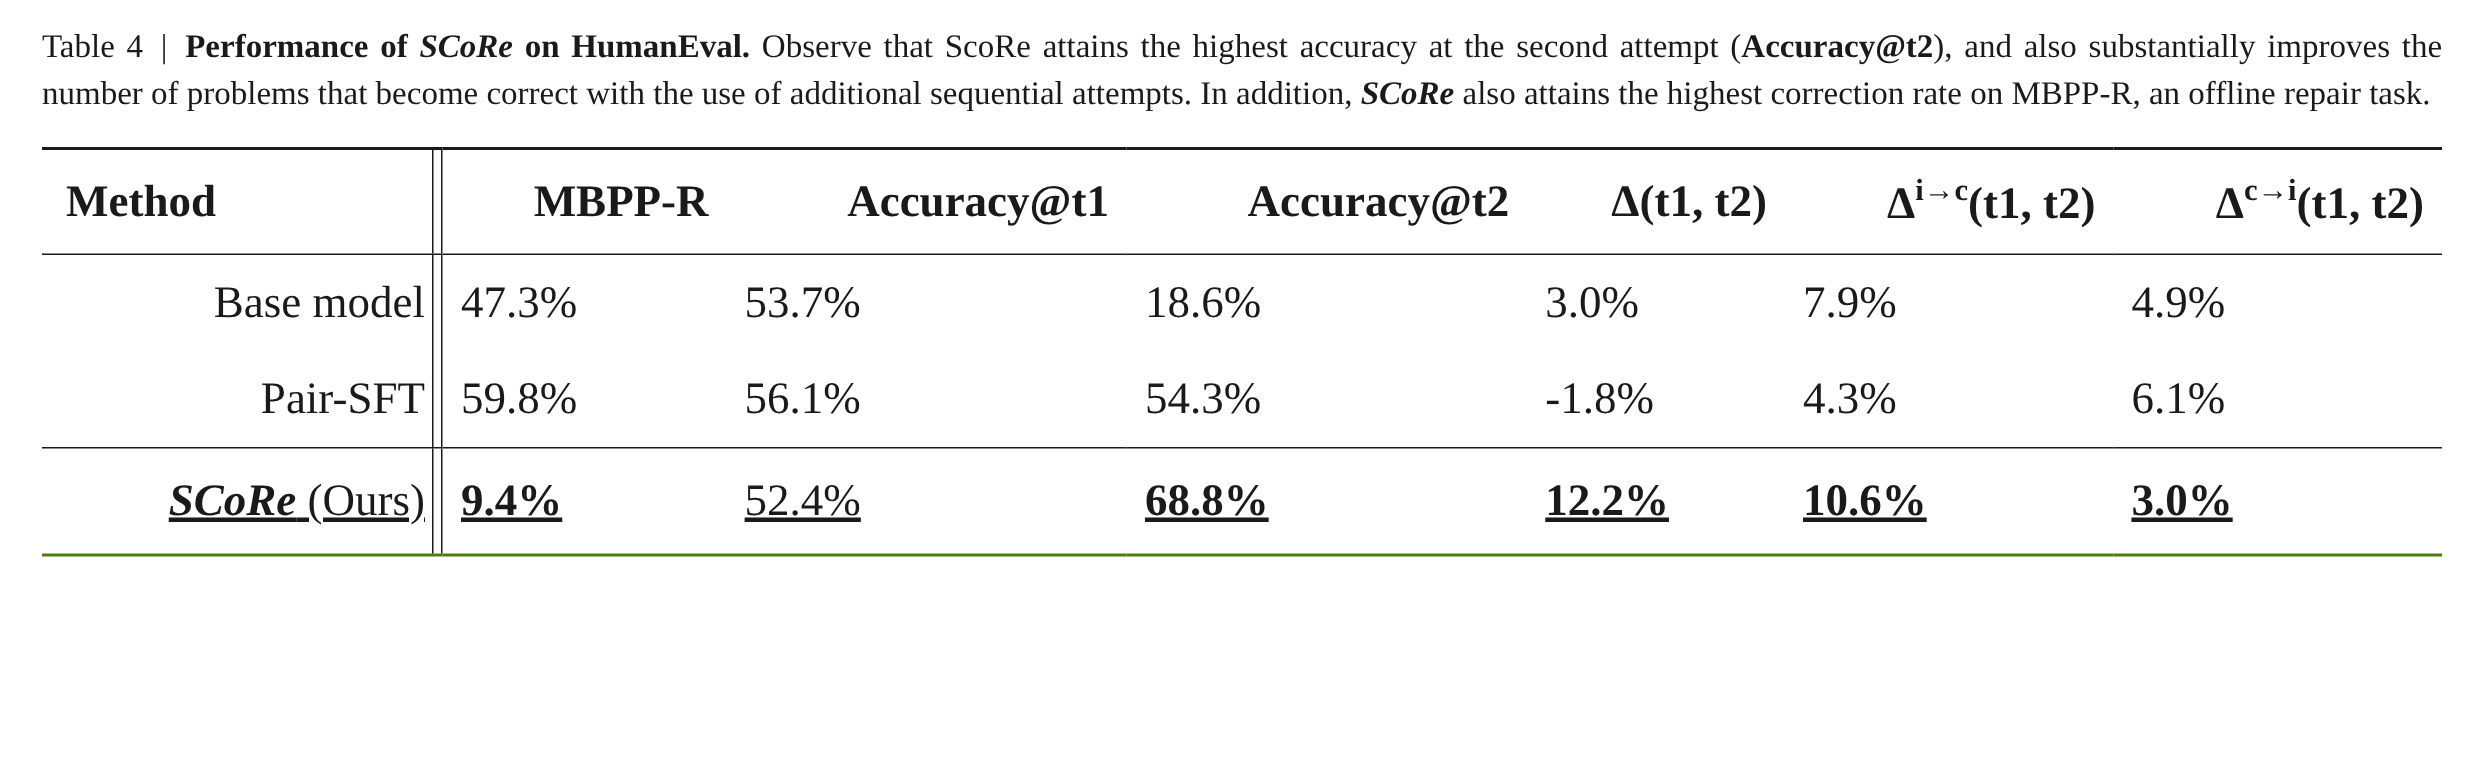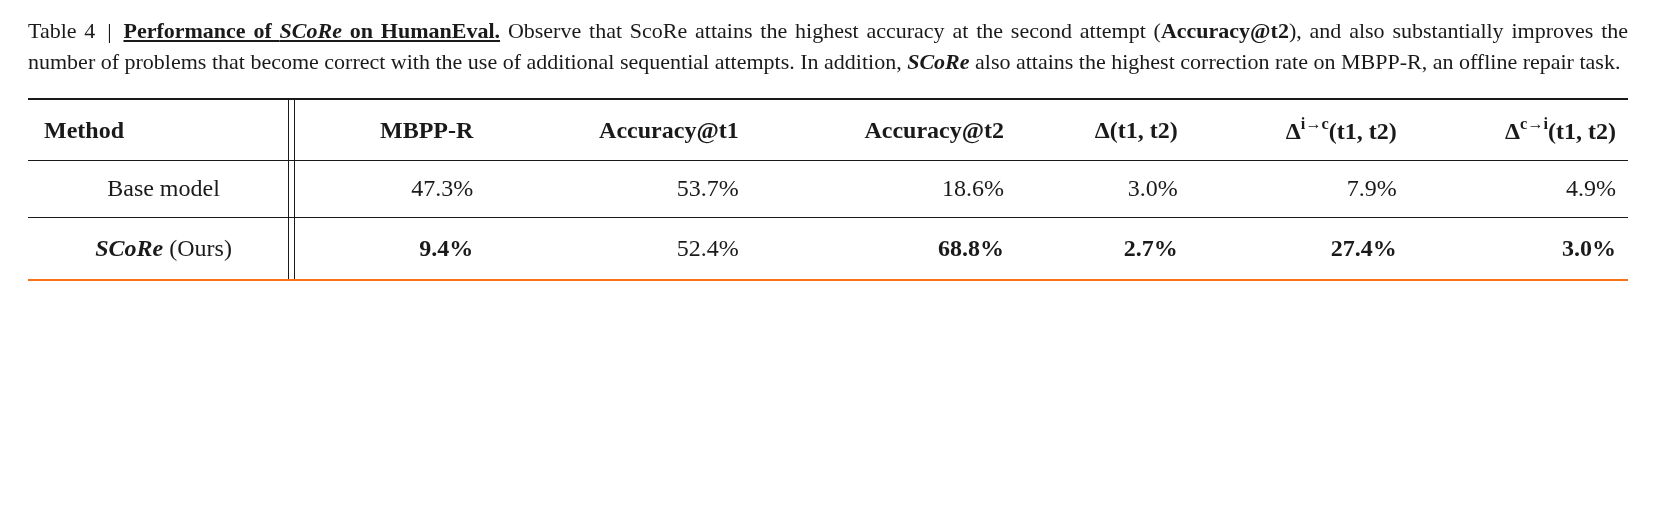--- a/index.html
+++ b/index.html
@@ -16,61 +16,61 @@
     .caption {
       margin-bottom: 20px;
       text-align: justify;
     }
     .caption .sep {
       margin: 0 4px;
       color: #1a1a1a;
     }
     .caption .title-bold {
       font-weight: 700;
-      text-decoration: underline;
     }
     .italic-bold {
       font-style: italic;
       font-weight: 700;
     }
     .bold {
       font-weight: 700;
     }
     table {
       width: 100%;
       border-collapse: collapse;
-      font-size: 24px;
+      font-size: 30px;
       margin-top: 12px;
     }
     thead th {
       text-align: right;
       font-weight: 700;
       padding: 14px 12px 12px 12px;
       border-top: 2px solid #1a1a1a;
       border-bottom: 1.5px solid #1a1a1a;
     }
     thead th.method-head {
       text-align: left;
       padding-left: 16px;
     }
     tbody td {
-      text-align: right;
+      text-align: left;
       padding: 11px 12px;
     }
     tbody td.method-cell {
-      text-align: center;
+      text-align: right;
       padding-left: 16px;
     }
     tbody tr.sep-above td {
       border-top: 1.5px solid #1a1a1a;
     }
     tbody tr.last td {
-      border-bottom: 2px solid #f97316;
+      border-bottom: 2px solid #4d7c0f;
       padding-top: 14px;
       padding-bottom: 14px;
+      text-decoration: underline;
     }
     
     th.method-head, td.method-cell {
       position: relative;
     }
     th.method-head::after, td.method-cell::after {
       content: "";
       position: absolute;
       top: 0;
       right: 0;
@@ -111,23 +111,32 @@
   <tbody>
     <tr>
       <td class="method-cell">Base model</td>
       <td>47.3%</td>
       <td>53.7%</td>
       <td>18.6%</td>
       <td>3.0%</td>
       <td>7.9%</td>
       <td>4.9%</td>
     </tr>
+    <tr>
+      <td class="method-cell">Pair-SFT</td>
+      <td>59.8%</td>
+      <td>56.1%</td>
+      <td>54.3%</td>
+      <td>-1.8%</td>
+      <td>4.3%</td>
+      <td>6.1%</td>
+    </tr>
     <tr class="sep-above last">
       <td class="method-cell"><span class="italic-bold">SCoRe</span><span> (Ours)</span></td>
       <td class="bold">9.4%</td>
       <td>52.4%</td>
       <td class="bold">68.8%</td>
-      <td class="bold">2.7%</td>
-      <td class="bold">27.4%</td>
+      <td class="bold">12.2%</td>
+      <td class="bold">10.6%</td>
       <td class="bold">3.0%</td>
     </tr>
   </tbody>
 </table>
 
 </body></html>

